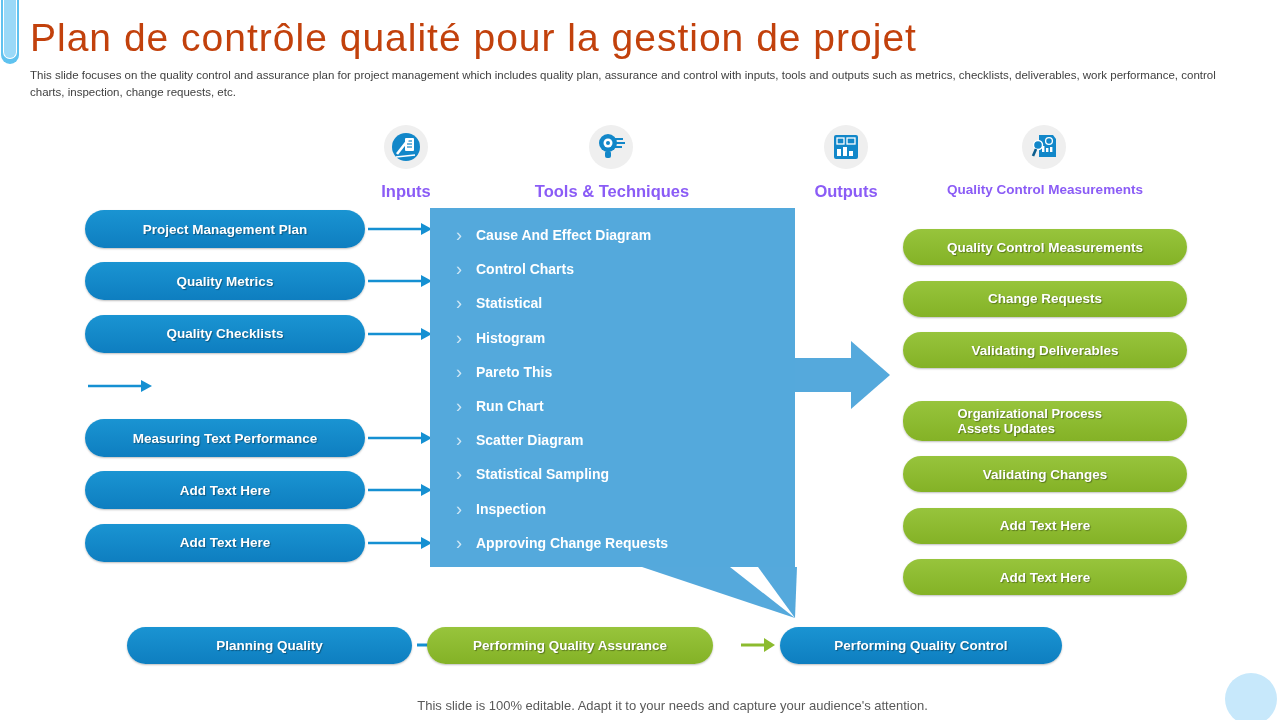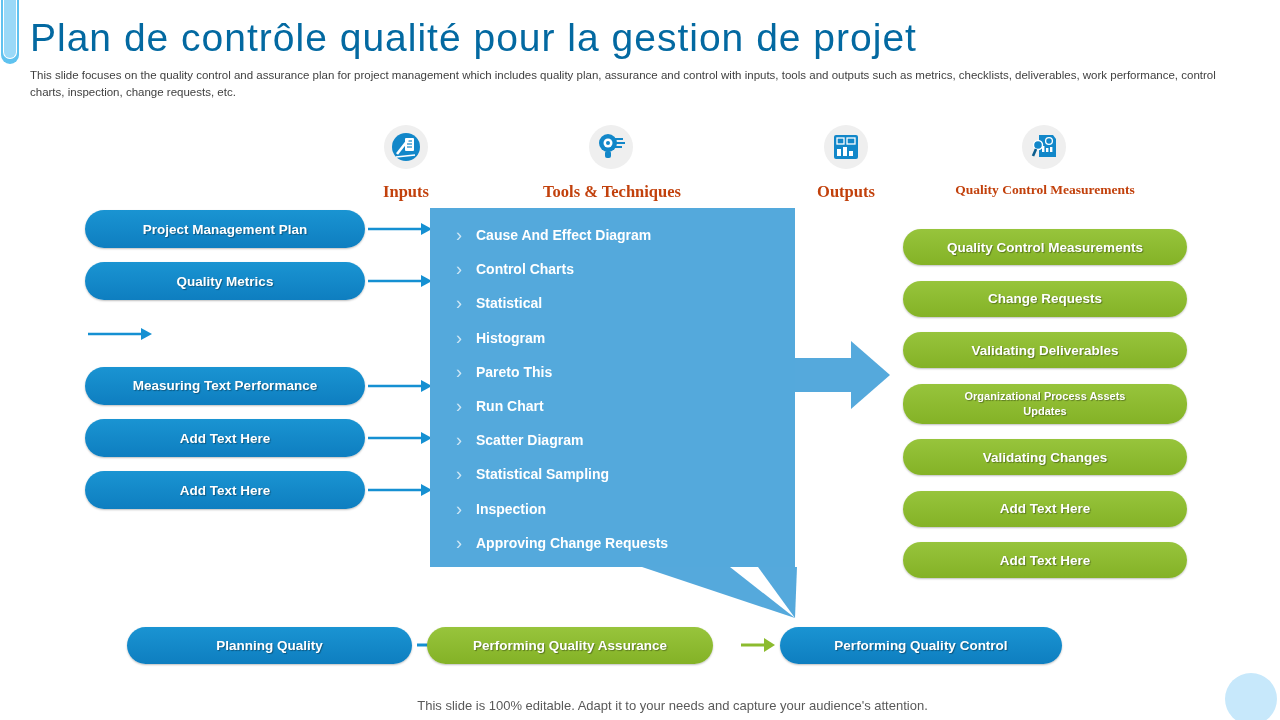--- a/index.html
+++ b/index.html
@@ -9,31 +9,31 @@
     background:#ffffff; overflow:hidden;
     font-family:"Liberation Sans", sans-serif;
   }
   
   .ribbon-back { position:absolute; left:1px; top:0; width:18px; height:64px;
     background:#5FC2EF; border-radius:0 0 10px 10px; }
   .ribbon-front { position:absolute; left:3px; top:0; width:14px; height:59px;
     background:#9AD9F8; border-radius:0 0 8px 8px; border:1px solid #fff; border-top:none; }
   
   .title { position:absolute; left:30px; top:16px; font-size:39px; letter-spacing:1px;
-    color:#0369a1; white-space:nowrap; font-weight:400; }
+    color:#c2410c; white-space:nowrap; font-weight:400; }
   .subtitle { position:absolute; left:30px; top:67px; width:1205px; font-size:11.5px;
     line-height:1.45; color:#3f3f3f; }
   
   .icon-circle { position:absolute; top:125px; width:44px; height:44px; border-radius:50%;
     background:#efefef; display:flex; align-items:center; justify-content:center; }
-  .col-header { position:absolute; top:182px; font-weight:700; color:#c2410c;
-    font-size:16.5px; text-align:right; transform:translateX(-50%); white-space:nowrap;font-family:Liberation Serif, serif; }
+  .col-header { position:absolute; top:182px; font-weight:700; color:#8b5cf6;
+    font-size:16.5px; text-align:right; transform:translateX(-50%); white-space:nowrap; }
   .col-header.small { font-size:13.5px; }
   
-  .pill { display:flex; align-items:center; justify-content:center; text-align:center;
+  .pill { display:flex; align-items:center; justify-content:center; text-align:left;
     color:#fff; font-weight:700; font-size:13.5px; line-height:15px;
     border-radius:19px; box-shadow:0 1px 2px rgba(0,0,0,0.25);
     text-shadow:1px 1px 1px rgba(0,0,0,0.35); }
   .pill.blue  { background:linear-gradient(#1a94d2,#0e7ec0); }
   .pill.green { background:linear-gradient(#97c43c,#84b226); }
   
   .inputs-list { position:absolute; left:85px; top:210px; display:flex; flex-direction:column; gap:14.3px; }
   .in-row { display:flex; align-items:center; height:38px; }
   .in-row .pill { width:280px; height:38px; }
   .sm-arrow { margin-left:3px; }
@@ -41,21 +41,21 @@
   .tools-box { position:absolute; left:430px; top:208px; width:365px; height:359px;
     background:#54A9DC; padding:10px 0 0 26px; }
   .tool-item { display:flex; align-items:center; height:34.2px; color:#fff;
     font-weight:700; font-size:14px; }
   .tool-item .chev { color:rgba(255,255,255,0.72); font-size:18px; font-weight:400;
     margin-right:14px; line-height:1; }
   
   .green-list { position:absolute; left:903px; top:229px; width:284px;
     display:flex; flex-direction:column; gap:15.5px; }
   .green-list .pill { width:284px; height:36px; }
-  .green-list .pill.tall { height:40px; font-size:11px; }
+  .green-list .pill.tall { height:40px; font-size:13px;margin-top:17px; }
   .green-list .pill.tall span { display:inline-block; max-width:175px; }
   
   .overlay { position:absolute; left:0; top:0; pointer-events:none; }
   
   .proc-pill { position:absolute; top:627px; height:37px; }
   .proc-arrow { position:absolute; top:637px; }
   
   .footer-note { position:absolute; left:65px; top:698px; width:1215px; text-align:center;
     font-size:13px; color:#595959; }
   .footer-circle { position:absolute; left:1225px; top:673px; width:52px; height:52px;
@@ -136,20 +136,29 @@
       <div class="in-row">
        <div class="pill blue">
           <span>Quality Metrics</span>
         </div>
        <svg class="sm-arrow" width="64" height="14" viewBox="0 0 64 14">
           <line x1="0" y1="7" x2="53" y2="7" stroke="#1590D2" stroke-width="2.6"></line>
           <polygon points="53,1 64,7 53,13" fill="#1590D2"></polygon>
         </svg>
      </div>
       <div class="in-row">
+       <div class="pill blue">
+          <span>Quality Checklists</span>
+        </div>
+       <svg class="sm-arrow" width="64" height="14" viewBox="0 0 64 14">
+          <line x1="0" y1="7" x2="53" y2="7" stroke="#1590D2" stroke-width="2.6"></line>
+          <polygon points="53,1 64,7 53,13" fill="#1590D2"></polygon>
+        </svg>
+     </div>
+      <div class="in-row">
        <svg class="sm-arrow" width="64" height="14" viewBox="0 0 64 14">
           <line x1="0" y1="7" x2="53" y2="7" stroke="#1590D2" stroke-width="2.6"></line>
           <polygon points="53,1 64,7 53,13" fill="#1590D2"></polygon>
         </svg>
      </div>
       <div class="in-row">
        <div class="pill blue">
           <span>Measuring Text Performance</span>
         </div>
        <svg class="sm-arrow" width="64" height="14" viewBox="0 0 64 14">

